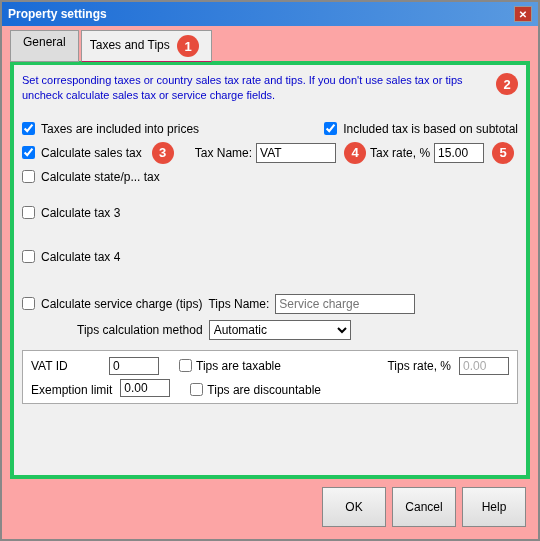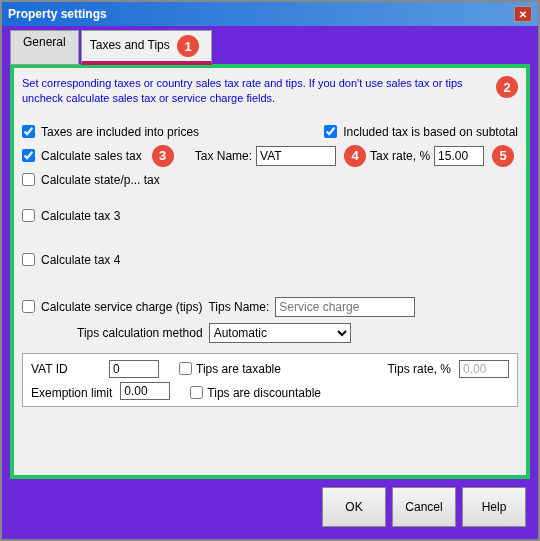--- a/index.html
+++ b/index.html
@@ -4,21 +4,21 @@
   <style>
     * { box-sizing: border-box; margin: 0; padding: 0; }
     body {
       font-family: 'Segoe UI', Tahoma, Arial, sans-serif;
       font-size: 12px;
       background: #f0f0f0;
     }
     .window {
       width: 540px;
       height: 541px;
-      background: #6d28d9;
+      background: #fca5a5;
       border: 2px solid #888;
       display: flex;
       flex-direction: column;
     }
     .title-bar {
       background: linear-gradient(to right, #1a6bd6, #5a9ae0);
       color: white;
       padding: 4px 6px;
       display: flex;
       justify-content: space-between;
@@ -60,21 +60,21 @@
     .tab {
       padding: 4px 12px;
       border: 1px solid #999;
       background: #ddd;
       cursor: pointer;
       font-size: 12px;
       margin-right: 2px;
     }
     .tab.active {
       background: #f0f0f0;
-      border-bottom: 4px solid #be185d;
+      border-bottom: 1px solid #be185d;
       font-weight: normal;
       padding-left: 8px;
     }
     .tab-content {
       border: 4px solid #22c55e;
       background: #f0f0f0;
       padding: 8px;
       flex: 1;
       display: flex;
       flex-direction: column;

